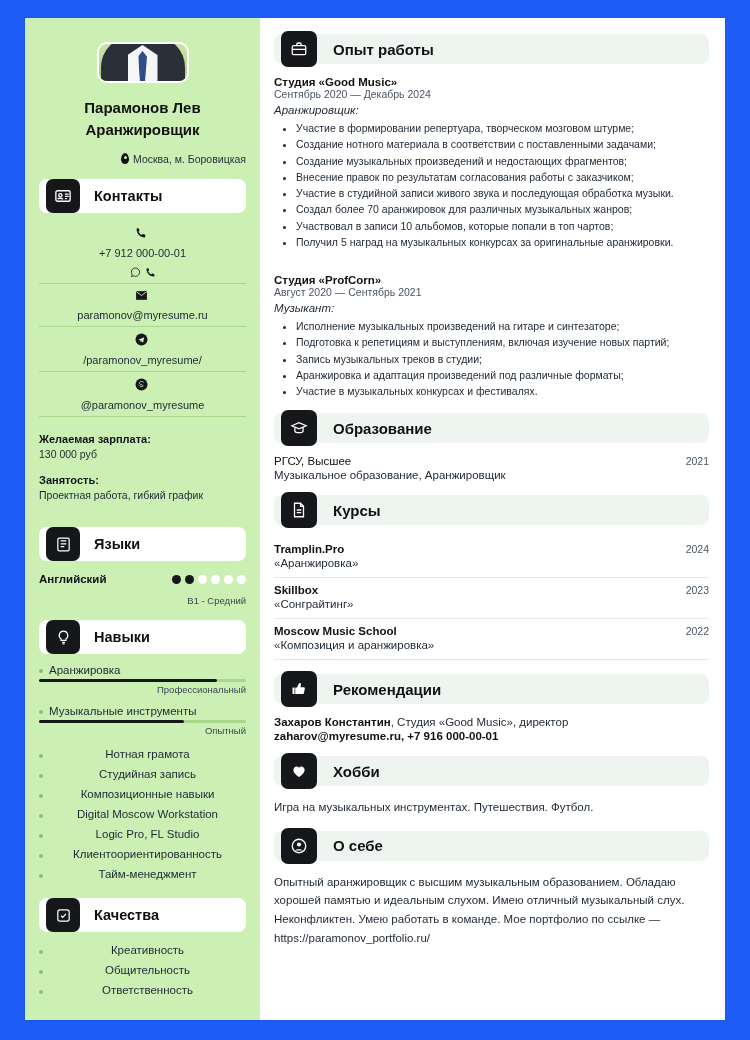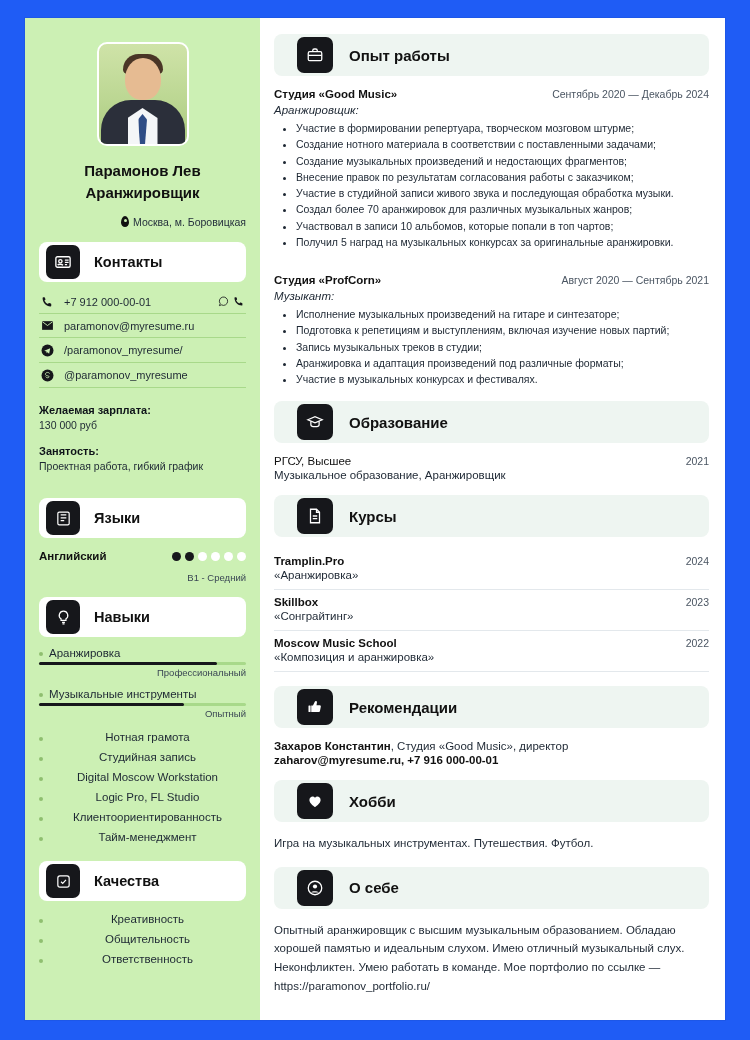--- a/index.html
+++ b/index.html
@@ -150,20 +150,21 @@
     margin-top: 8px;
   }
   .crow {
     display: flex;
     align-items: center;
     gap: 8px;
     font-size: 11px;
     color: #1d2733;
     padding: 6px 2px 5px 2px;
     border-bottom: 1px solid #a8d98a;
+    flex-direction: column;
   }
   .crow .ci {
     width: 15px;
     flex: none;
     text-align: center;
     color: #16171b;
     font-size: 11px;
   }
   .crow .ctext { flex: 1; }
   .crow .extra { display: flex; gap: 4px; align-items: center; }
@@ -246,24 +247,24 @@
 
   
   .main {
     flex: 1;
     padding: 16px 16px 16px 14px;
     background: #ffffff;
   }
   .msec {
     background: #eef5f1;
     border-radius: 8px;
-    height: 42px;
+    height: 30px;
     display: flex;
     align-items: center;
-    padding-left: 20px;
+    padding-left: 4px;
     margin-bottom: 12px;
   }
   .msec .badge {
     width: 36px; height: 36px;
     border-radius: 7px;
     background: #16171b;
     color: #fff;
     display: flex;
     align-items: center;
     justify-content: center;
@@ -274,20 +275,21 @@
     font-size: 15px;
     font-weight: bold;
     color: #111;
     margin-left: 16px;
   }
   .job-head {
     display: flex;
     justify-content: space-between;
     align-items: baseline;
     margin-top: 10px;
+    flex-direction: column;
   }
   .job-head .jt { font-size: 11.5px; font-weight: bold; color: #111; }
   .job-head .jd { font-size: 10.5px; color: #4a5562; }
   .job-sub {
     font-size: 11.5px;
     font-style: italic;
     color: #1d2733;
     margin-top: 4px;
     margin-bottom: 4px;
   }
@@ -471,20 +473,21 @@
         <div class="sname">Музыкальные инструменты</div>
         <div class="track">
             <span style="width:70%"></span>
           </div>
         <div class="lvl">Опытный</div>
       </div>
 
       <ul class="bullet-list">
         <li>Нотная грамота</li>
         <li>Студийная запись</li>
+        <li>Композиционные навыки</li>
         <li>Digital Moscow Workstation</li>
         <li>Logic Pro, FL Studio</li>
         <li>Клиентоориентированность</li>
         <li>Тайм-менеджмент</li>
       </ul>
 
       <div class="sec-head">
         <div class="badge">
           <svg width="17" height="17" viewBox="0 0 24 24" fill="none" stroke="#fff" stroke-width="1.7">
             <rect x="4" y="4" width="16" height="16" rx="3"></rect>

